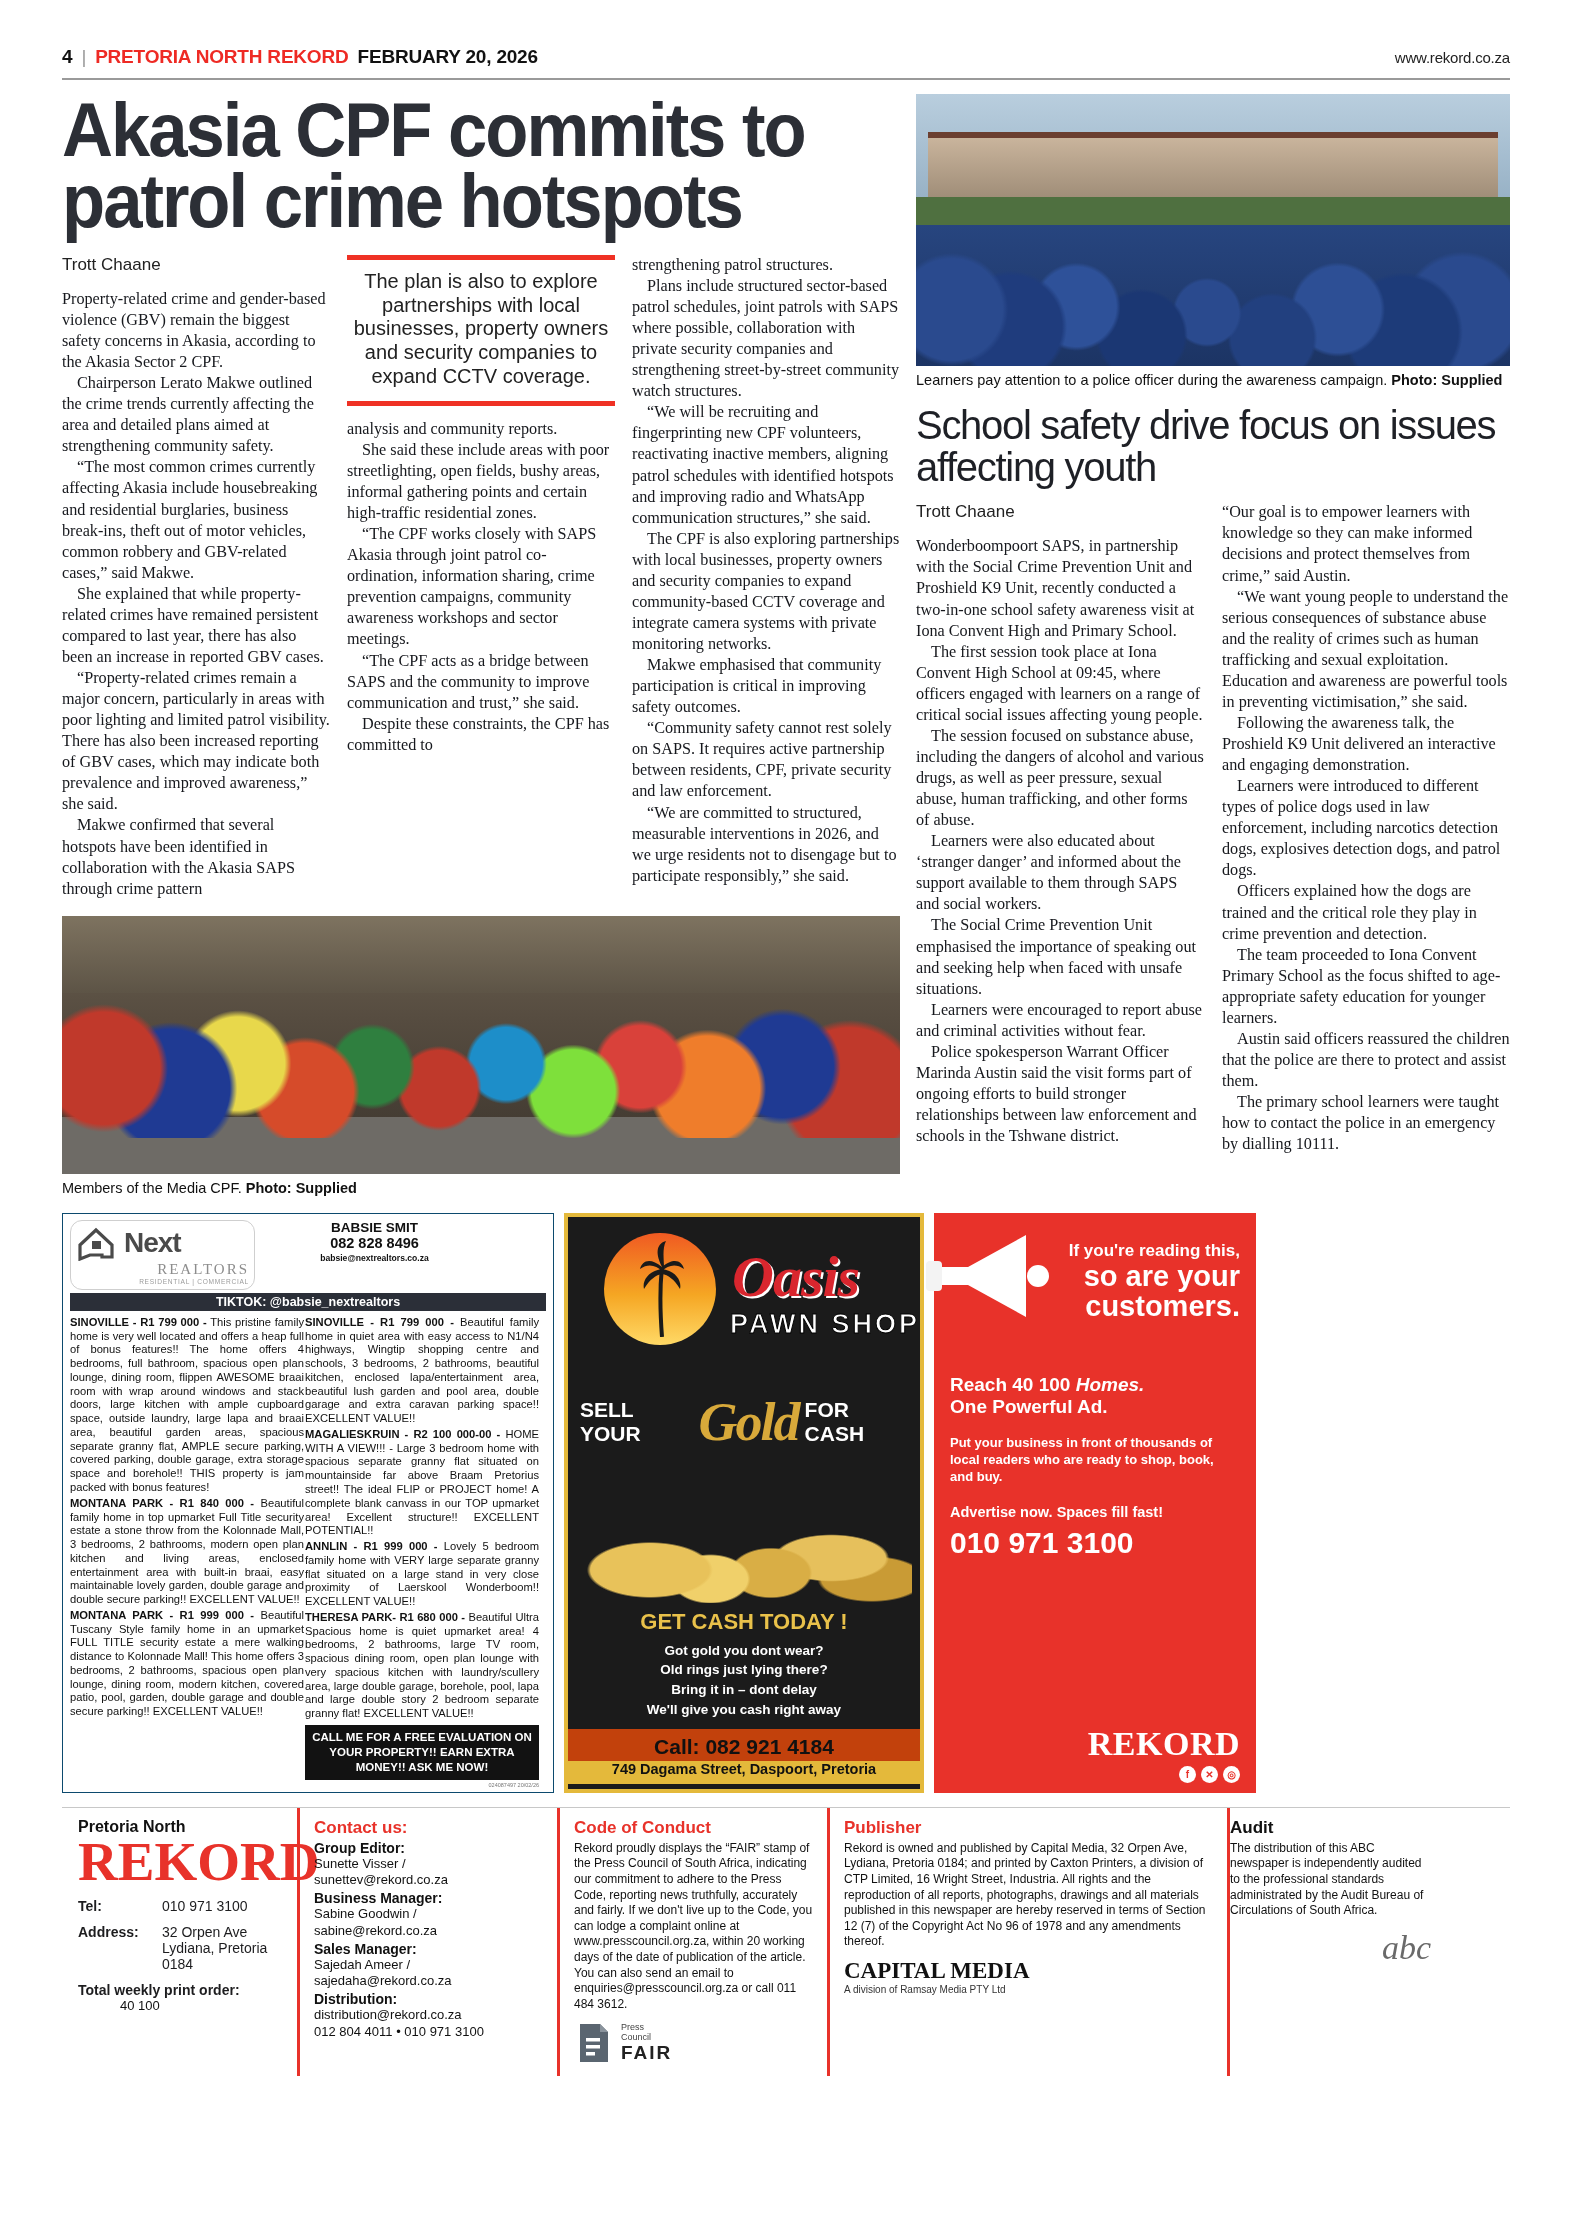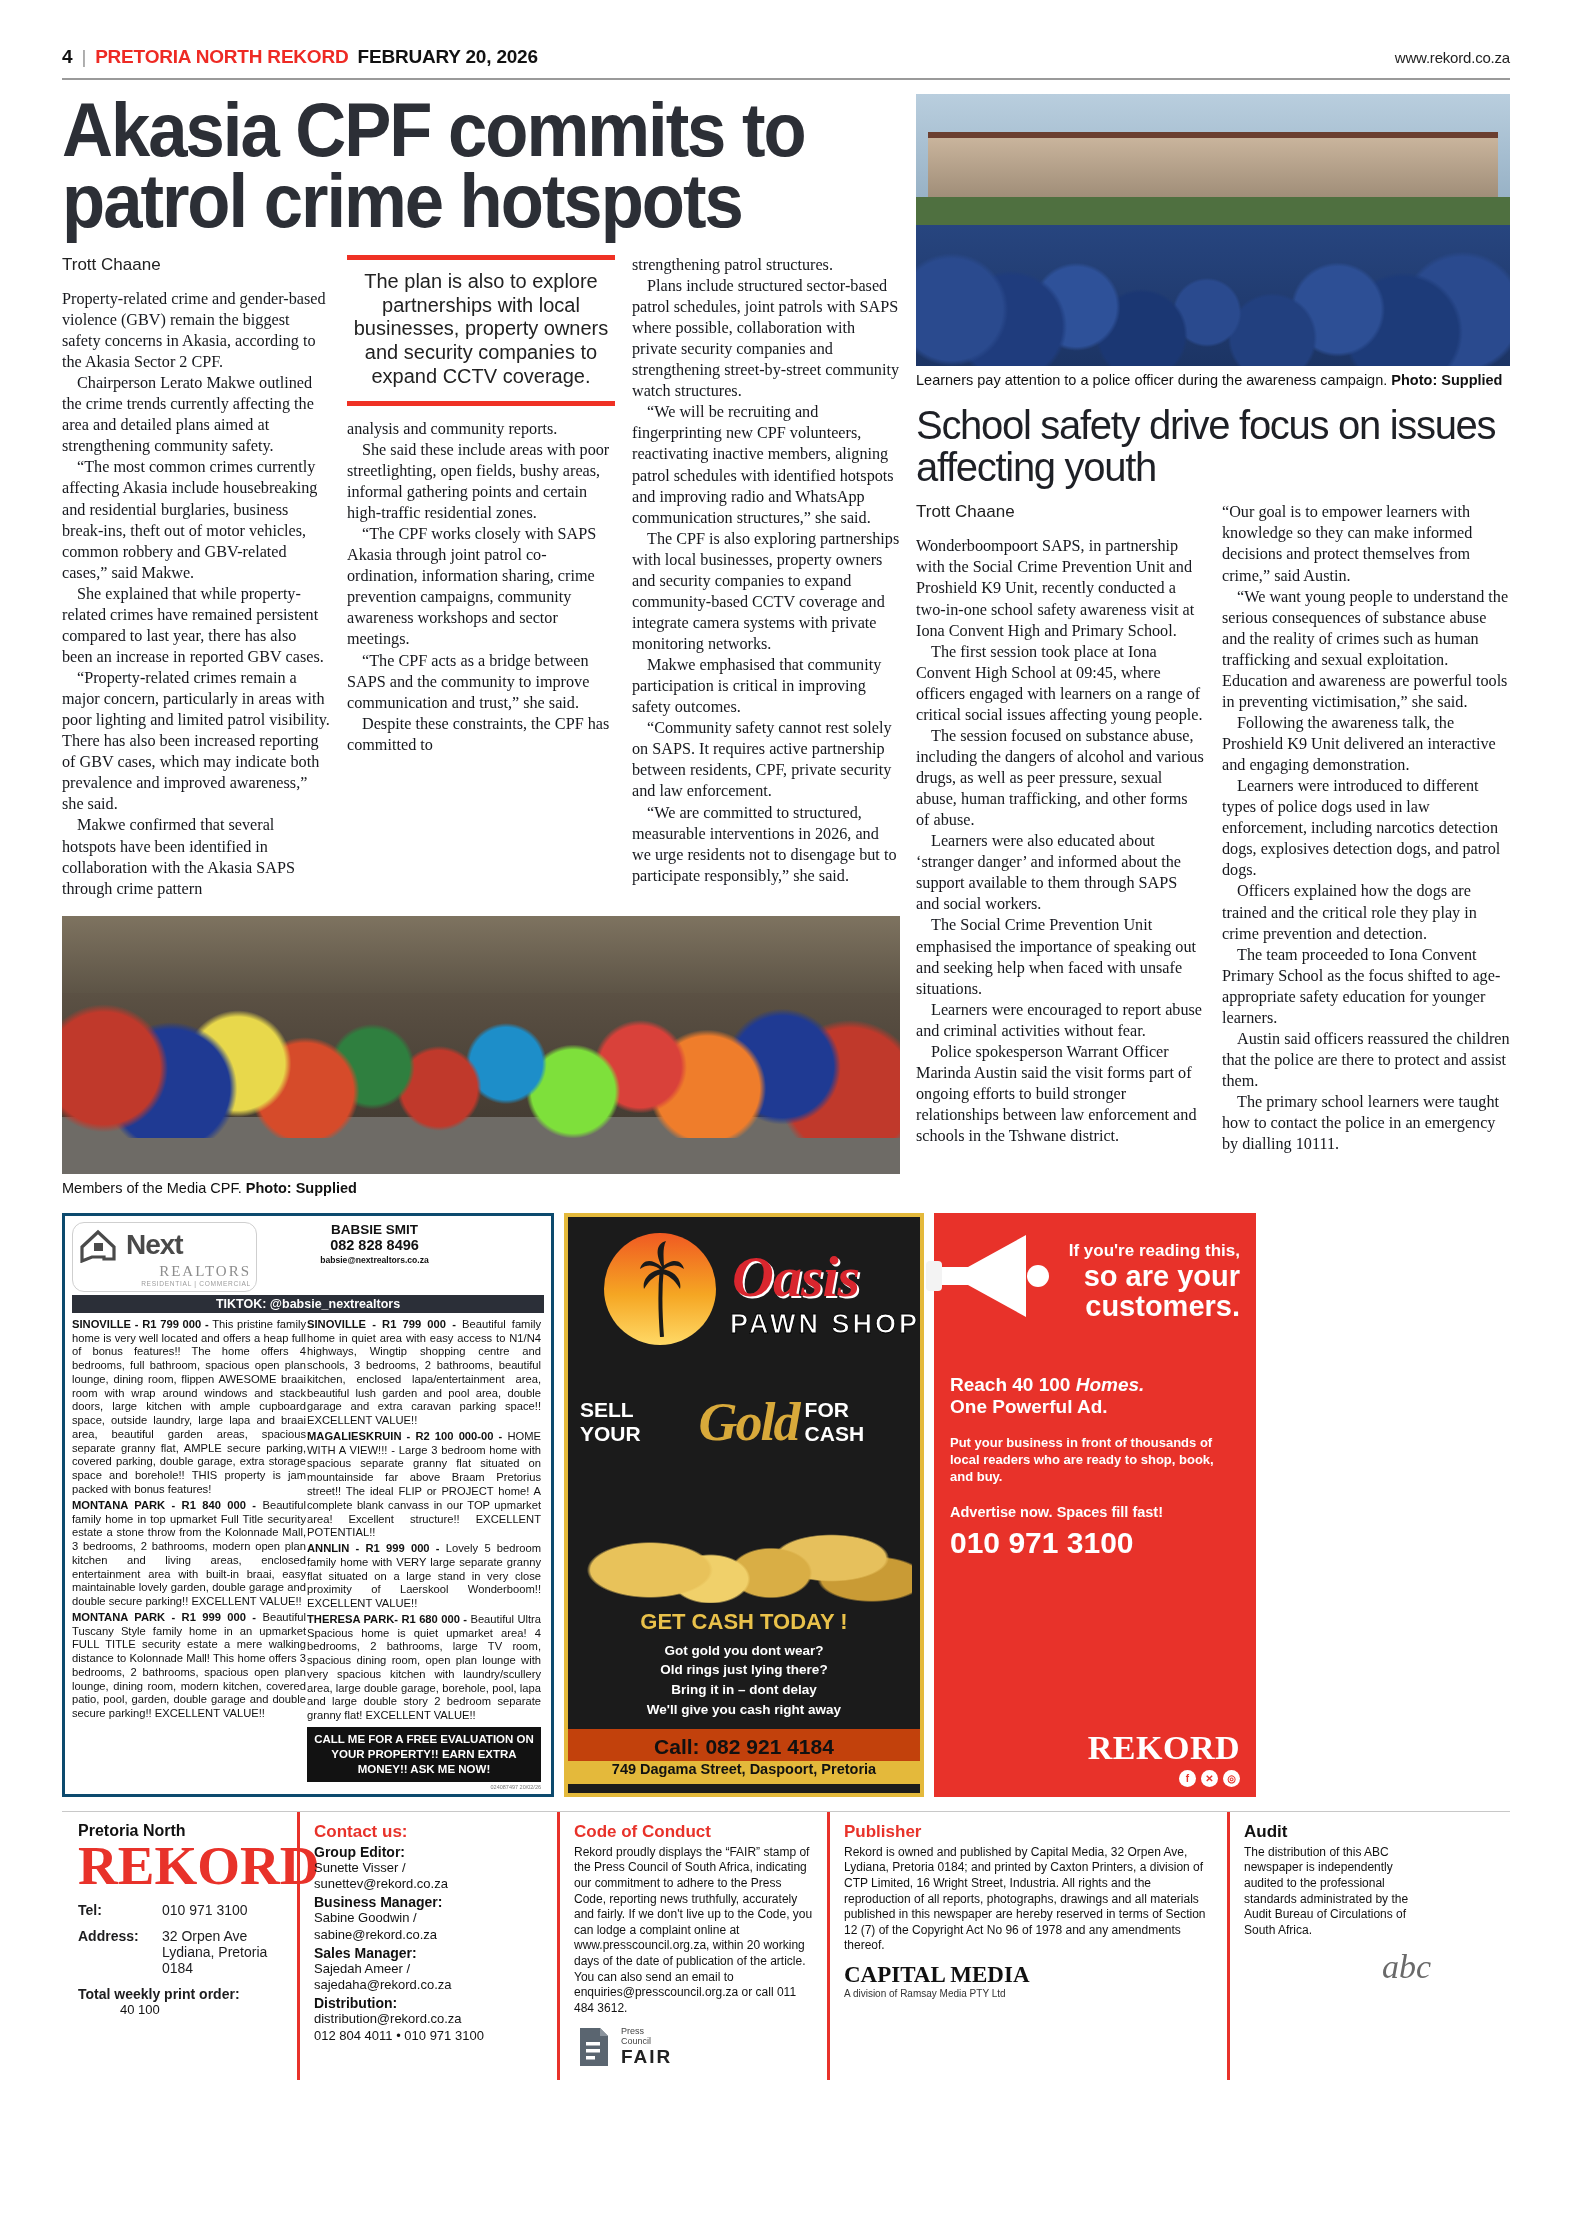--- a/index.html
+++ b/index.html
@@ -118,21 +118,21 @@
         radial-gradient(circle at 53% 52%, #1d8ec9 8%, transparent 9%),
         radial-gradient(circle at 61% 70%, #7ee03b 8%, transparent 9%),
         radial-gradient(circle at 69% 54%, #d9413a 7%, transparent 8%),
         radial-gradient(circle at 77% 68%, #ef7d2b 8%, transparent 9%),
         radial-gradient(circle at 86% 54%, #1f3a93 7%, transparent 8%),
         radial-gradient(circle at 94% 70%, #c0392b 8%, transparent 9%);
   }
 
   
   .ads-strip { display: flex; gap: 10px; margin-top: 16px; }
-  .ad-box { border: 3px solid #0c4a6e; background: #fff; }
+  .ad-box { border: 1px solid #0c4a6e; background: #fff; }
 
   
   .ad-realtor { width: 492px; padding: 6px 7px 4px; display:flex; flex-direction:column; }
   .realtor-head { display:flex; gap:6px; align-items:flex-start; }
   .realtor-logo { width: 185px; border: 1px solid #cfcfcf; border-radius: 12px; padding: 4px 5px; }
   .nxt { display:flex; align-items:center; gap:4px; }
   .house-ico { width: 44px; height: 36px; position:relative; }
   .house-ico svg { width: 44px; height: 36px; }
   .nxt-word { font-family:"Liberation Sans",sans-serif; font-weight:bold; font-size:28px; color:#4a4a4a; letter-spacing:-1px;}
   .realtors-word { font-family:Liberation Serif, serif; font-size:15px; color:#8d8d8d; letter-spacing:2px; text-align:right;}
@@ -203,21 +203,21 @@
          align-items:center; justify-content:center; }
 
   
   .footer { display:flex; gap:0; margin-top:14px; border-top:1px solid #c8c8c8; }
   .f-col { padding: 10px 14px 10px 0; }
   .f-sep { border-left: 3px solid #e8322a; }
   .f1 { width: 235px; padding-left: 16px;}
   .f2 { width: 260px; padding-left: 14px;}
   .f3 { width: 270px; padding-left: 14px;}
   .f4 { width: 400px; padding-left: 14px;}
-  .f5 { width: 218px; padding-left: 14px;}
+  .f5 { width: 218px; }
   .pn { font-family:"Liberation Sans",sans-serif; font-weight:bold; font-size:16px; color:#111; }
   .rekord-logo { font-family:"Liberation Serif",serif; font-weight:bold; font-size:55px; color:#e8322a; line-height:.95; letter-spacing:0px;}
   .f-kv { display:flex; font-family:"Liberation Sans",sans-serif; font-size:14px; margin-top:10px; }
   .f-kv .k { font-weight:bold; width:84px; }
   .f-kv .v { white-space:pre-line; }
   .f-head { font-family:"Liberation Sans",sans-serif; font-weight:bold; font-size:17px; color:#e8322a; }
   .f-lbl { font-family:"Liberation Sans",sans-serif; font-weight:bold; font-size:14px; color:#111; margin-top:2px;}
   .f-val { font-family:"Liberation Sans",sans-serif; font-size:13px; color:#111; line-height:1.25;}
   .f-para { font-family:"Liberation Sans",sans-serif; font-size:12px; line-height:1.3; color:#111; margin-top:3px; }
   .fair { display:flex; align-items:center; gap:7px; margin-top:8px; }

